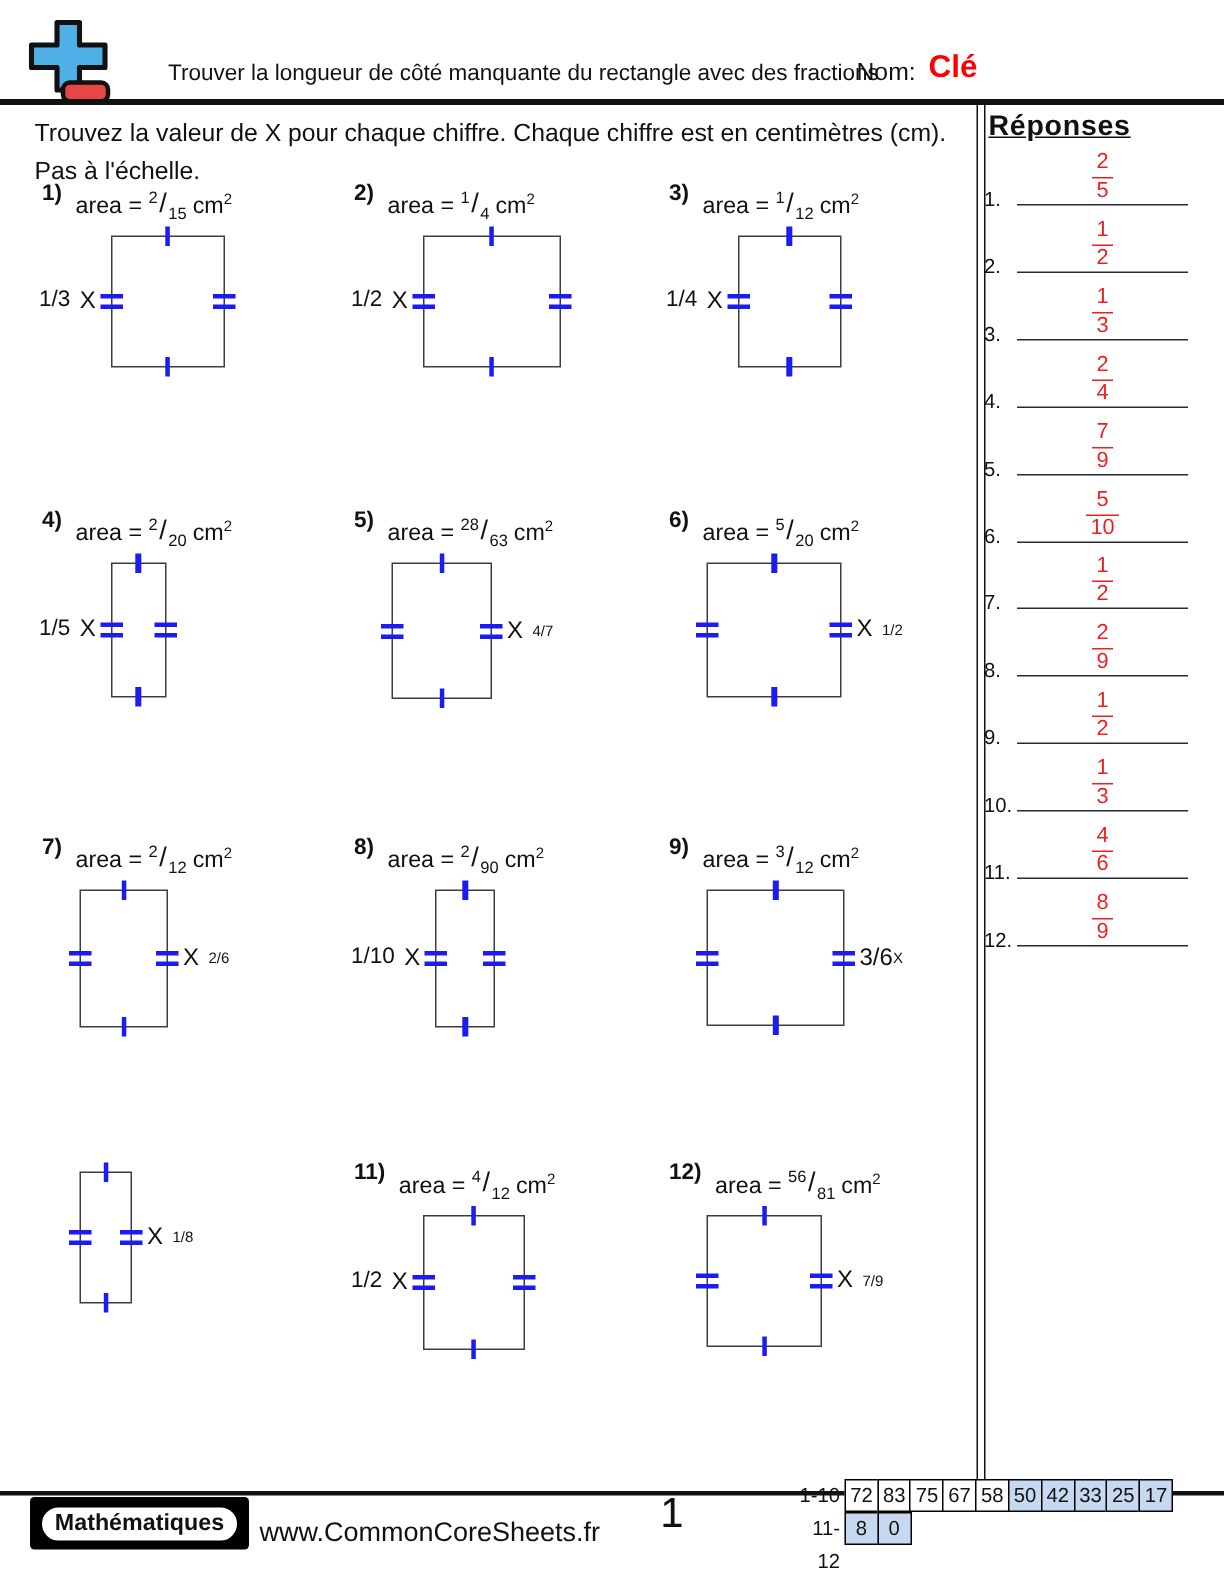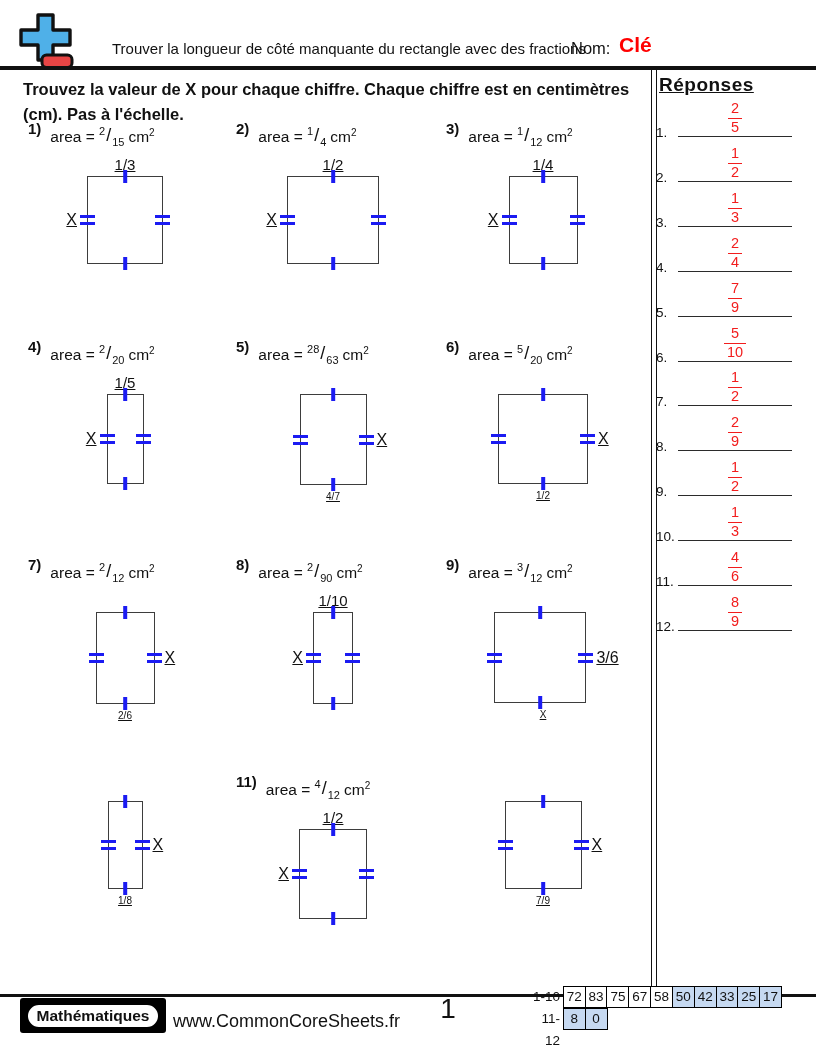--- a/index.html
+++ b/index.html
@@ -9,21 +9,21 @@
   html,body{margin:0;padding:0;background:#fff;}
   body{width:816px;height:1056px;position:relative;font-family:"Liberation Sans",sans-serif;color:#111;overflow:hidden;}
   .page{position:absolute;inset:0;background:#fff;}
 
   
   .logo{position:absolute;left:17px;top:12px;width:58px;height:58px;}
   .wtitle{position:absolute;left:112px;top:40px;width:452px;text-align:center;font-size:15px;white-space:nowrap;}
   .nom-label{position:absolute;left:571px;top:39px;font-size:16.5px;}
   .name-value{position:absolute;left:619px;top:33px;font-size:21px;font-weight:bold;color:var(--namered);}
   .top-rule{position:absolute;left:0;top:66px;width:816px;height:4px;background:#111;}
-  .instructions{position:absolute;left:23px;top:77px;width:634px;font-size:16.5px;font-weight:bold;line-height:1.5;}
+  .instructions{position:absolute;left:23px;top:77px;width:634px;font-size:16.5px;font-weight:normal;line-height:1.5;}
 
   
   .divider{position:absolute;left:651px;top:70px;width:6px;height:925px;border-left:1.6px solid #111;border-right:1.6px solid #111;}
 
   
   .answers-title{position:absolute;left:659px;top:74px;width:156px;text-align:left;font-size:19px;font-weight:bold;text-decoration:underline;letter-spacing:.5px;}
   .answer{position:absolute;left:678px;width:114px;height:37px;border-bottom:1.7px solid #2b2b2b;text-align:center;}
   .answer .anum{position:absolute;left:-22px;bottom:-4px;font-size:13.5px;color:#111;}
   .afrac{display:inline-block;color:var(--ansred);font-size:14.5px;line-height:1.08;margin-top:1px;}
   .afn{display:block;padding:0 3px 1px;}
@@ -32,21 +32,21 @@
   
   .problem{position:absolute;width:198px;}
   .phead{display:flex;align-items:flex-start;gap:9px;padding-left:2px;}
   .pnum{font-weight:bold;font-size:15px;}
   .area{font-size:15.5px;margin-top:5px;white-space:nowrap;}
   .sup{font-size:11px;vertical-align:7px;}
   .sub{font-size:11px;vertical-align:-4px;}
   .slash{font-size:18px;vertical-align:1px;padding:0 1px;}
   .unit{margin-left:4px;}
   .unit-exp{font-size:10px;vertical-align:6px;}
-  .figure{margin-top:8px;display:flex;flex-direction:column;align-items:center;text-decoration:underline;}
+  .figure{margin-top:8px;display:flex;flex-direction:row;align-items:center;}
   .fig-top{height:20px;font-size:15px;line-height:18px;}
   .fig-mid{display:flex;align-items:center;}
   .side-slot{min-width:27px;font-size:16px;white-space:nowrap;}
   .side-left{text-align:right;padding-right:10px;}
   .side-right{text-align:left;padding-left:10px;}
   .rect{position:relative;border:1.6px solid #3d3d3d;background:#fff;}
   .tick-single{position:absolute;left:50%;transform:translateX(-50%);width:3.6px;height:13px;background:var(--tick);}
   .t-top{top:-7px;}
   .t-bottom{bottom:-7px;}
   .tick-double{position:absolute;top:50%;transform:translateY(-50%);width:15px;height:10px;border-top:3.2px solid var(--tick);border-bottom:3.2px solid var(--tick);}
@@ -294,20 +294,24 @@
           <div class="tick-single t-bottom"></div>
           <div class="tick-double t-left"></div>
           <div class="tick-double t-right"></div>
         </div>
         <div class="side-slot side-right"></div>
       </div>
       <div class="fig-bottom"></div>
     </div>
   </div>
       <div class="problem" style="left: 444px; top: 773px;">
+    <div class="phead">
+      <span class="pnum">12)</span>
+      <span class="area"><span>area =</span> <span class="sup">56</span><span class="slash">/</span><span class="sub">81</span><span class="unit">cm</span><span class="unit-exp">2</span></span>
+    </div>
     <div class="figure">
       <div class="fig-top"></div>
       <div class="fig-mid">
         <div class="side-slot side-left"></div>
         <div class="rect" style="width: 77px; height: 88px;">
           <div class="tick-single t-top"></div>
           <div class="tick-single t-bottom"></div>
           <div class="tick-double t-left"></div>
           <div class="tick-double t-right"></div>
         </div>

